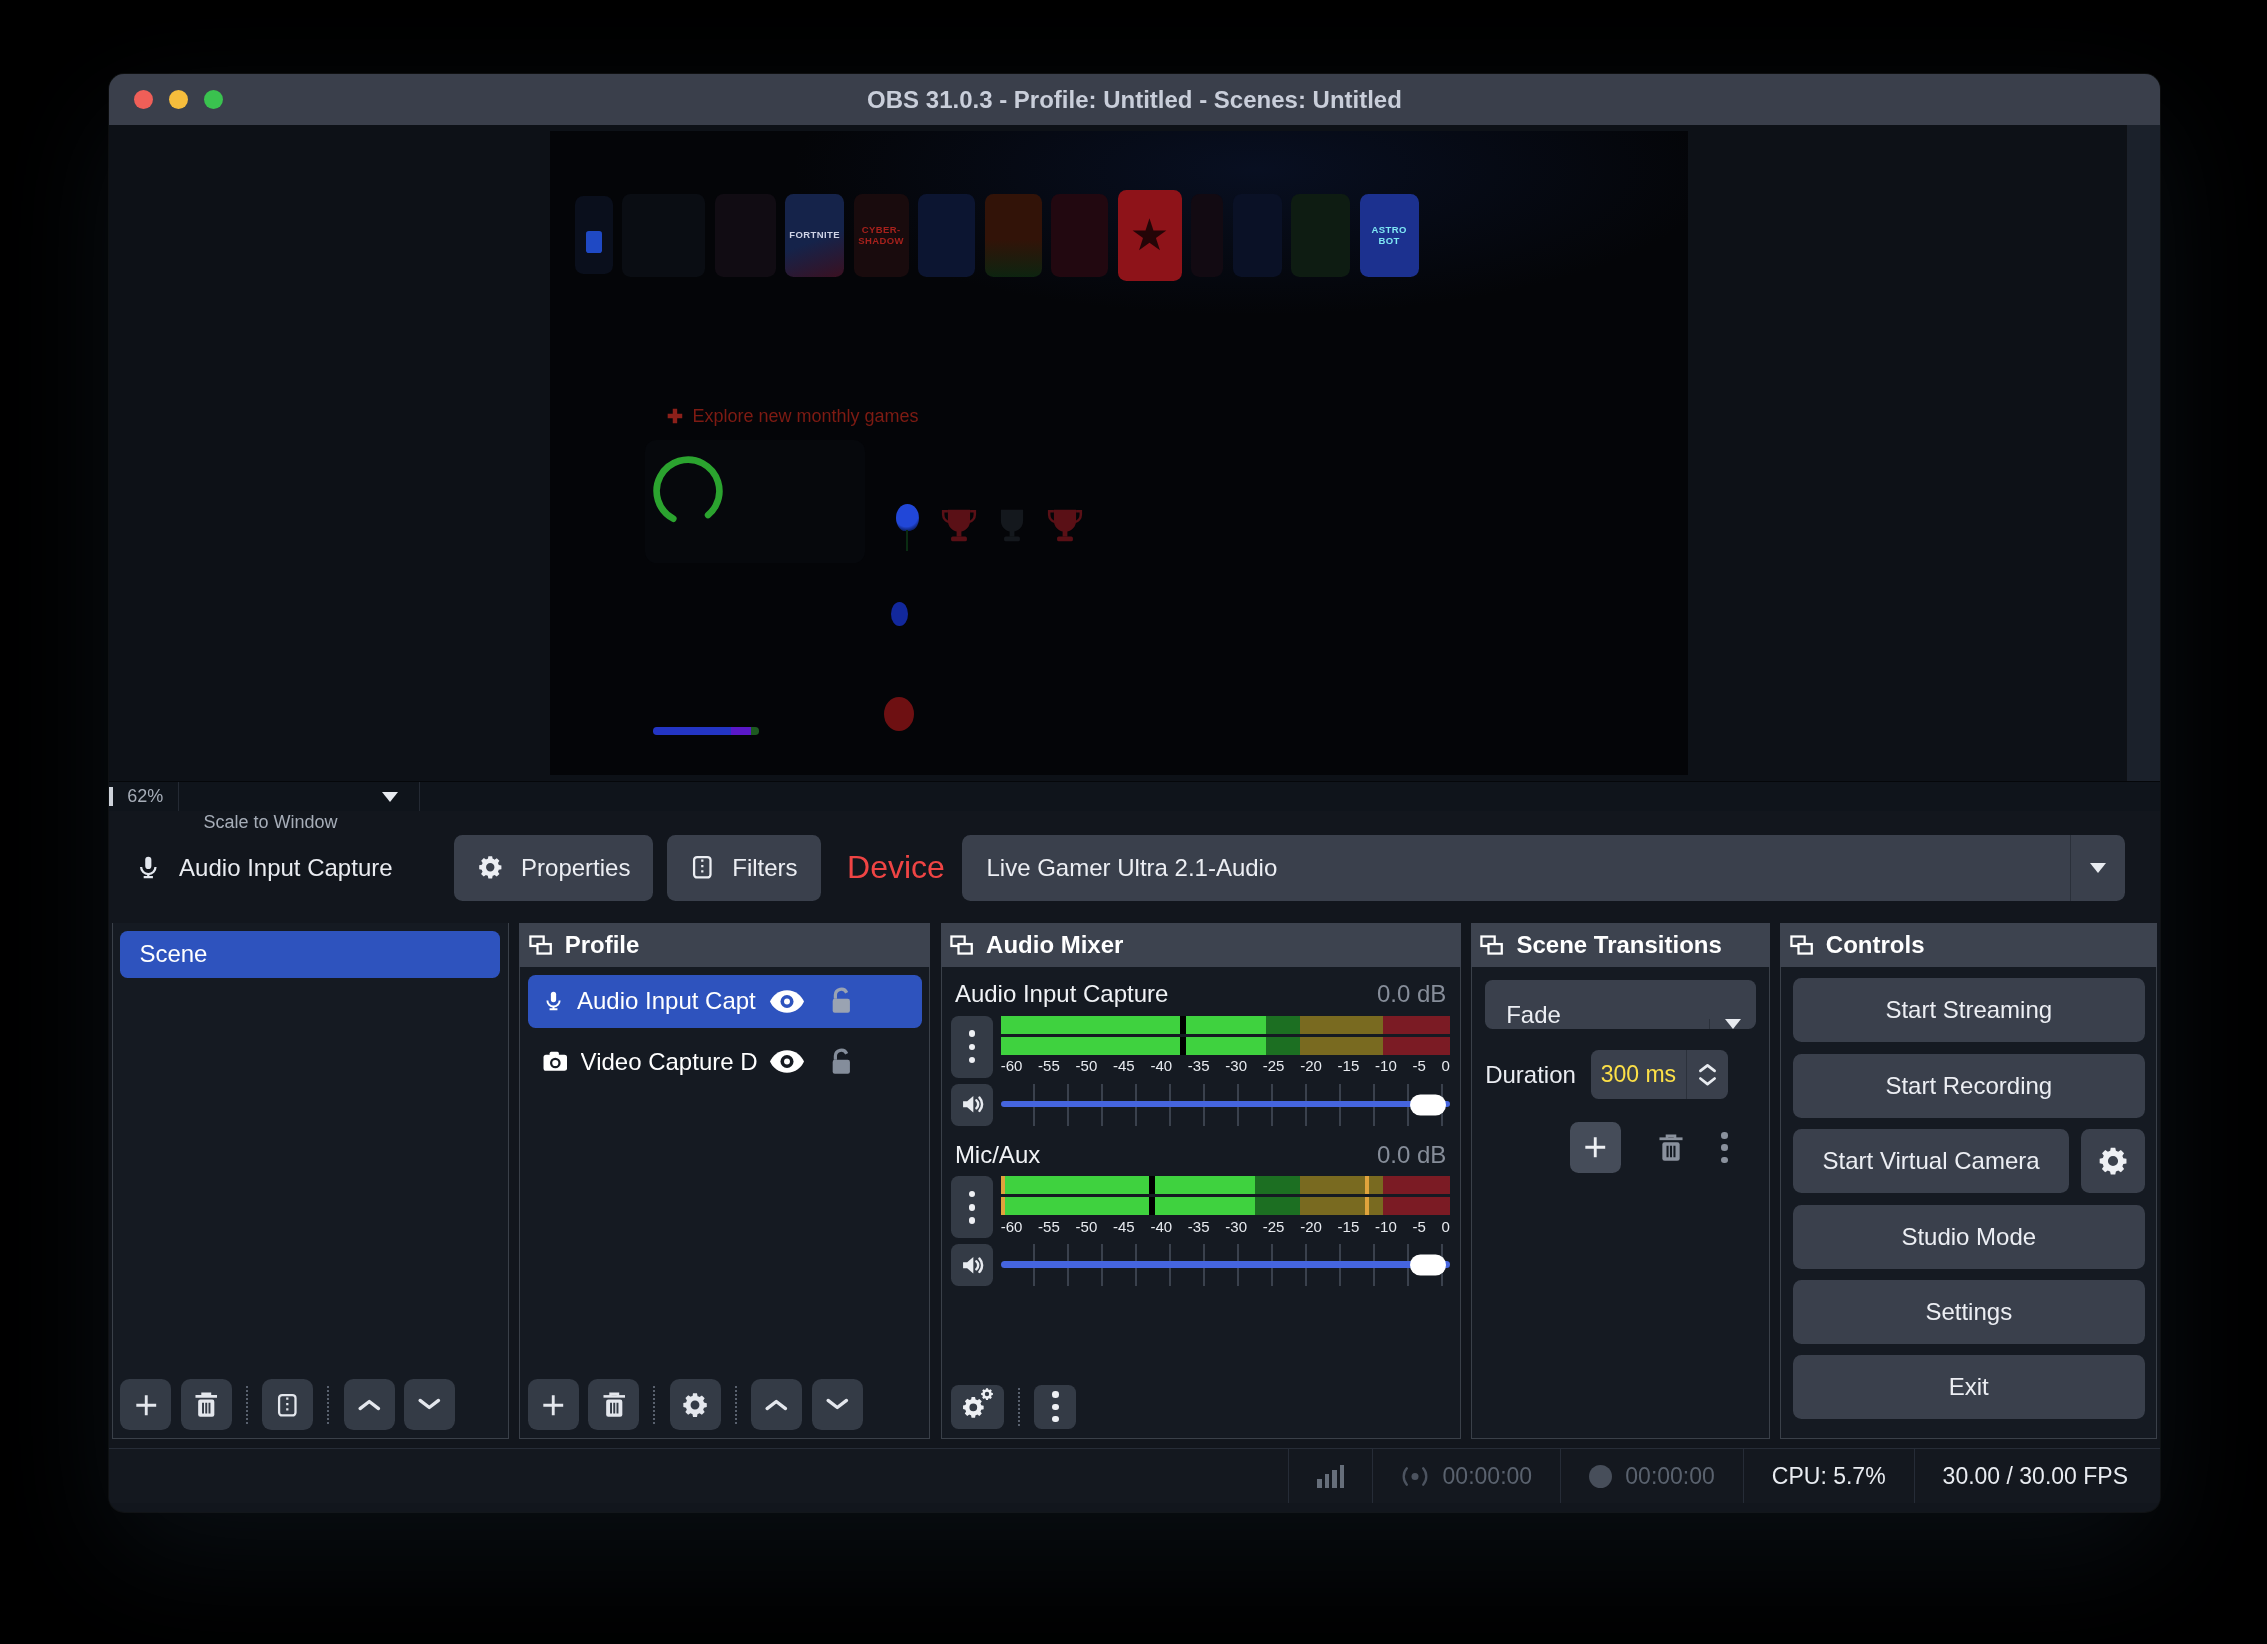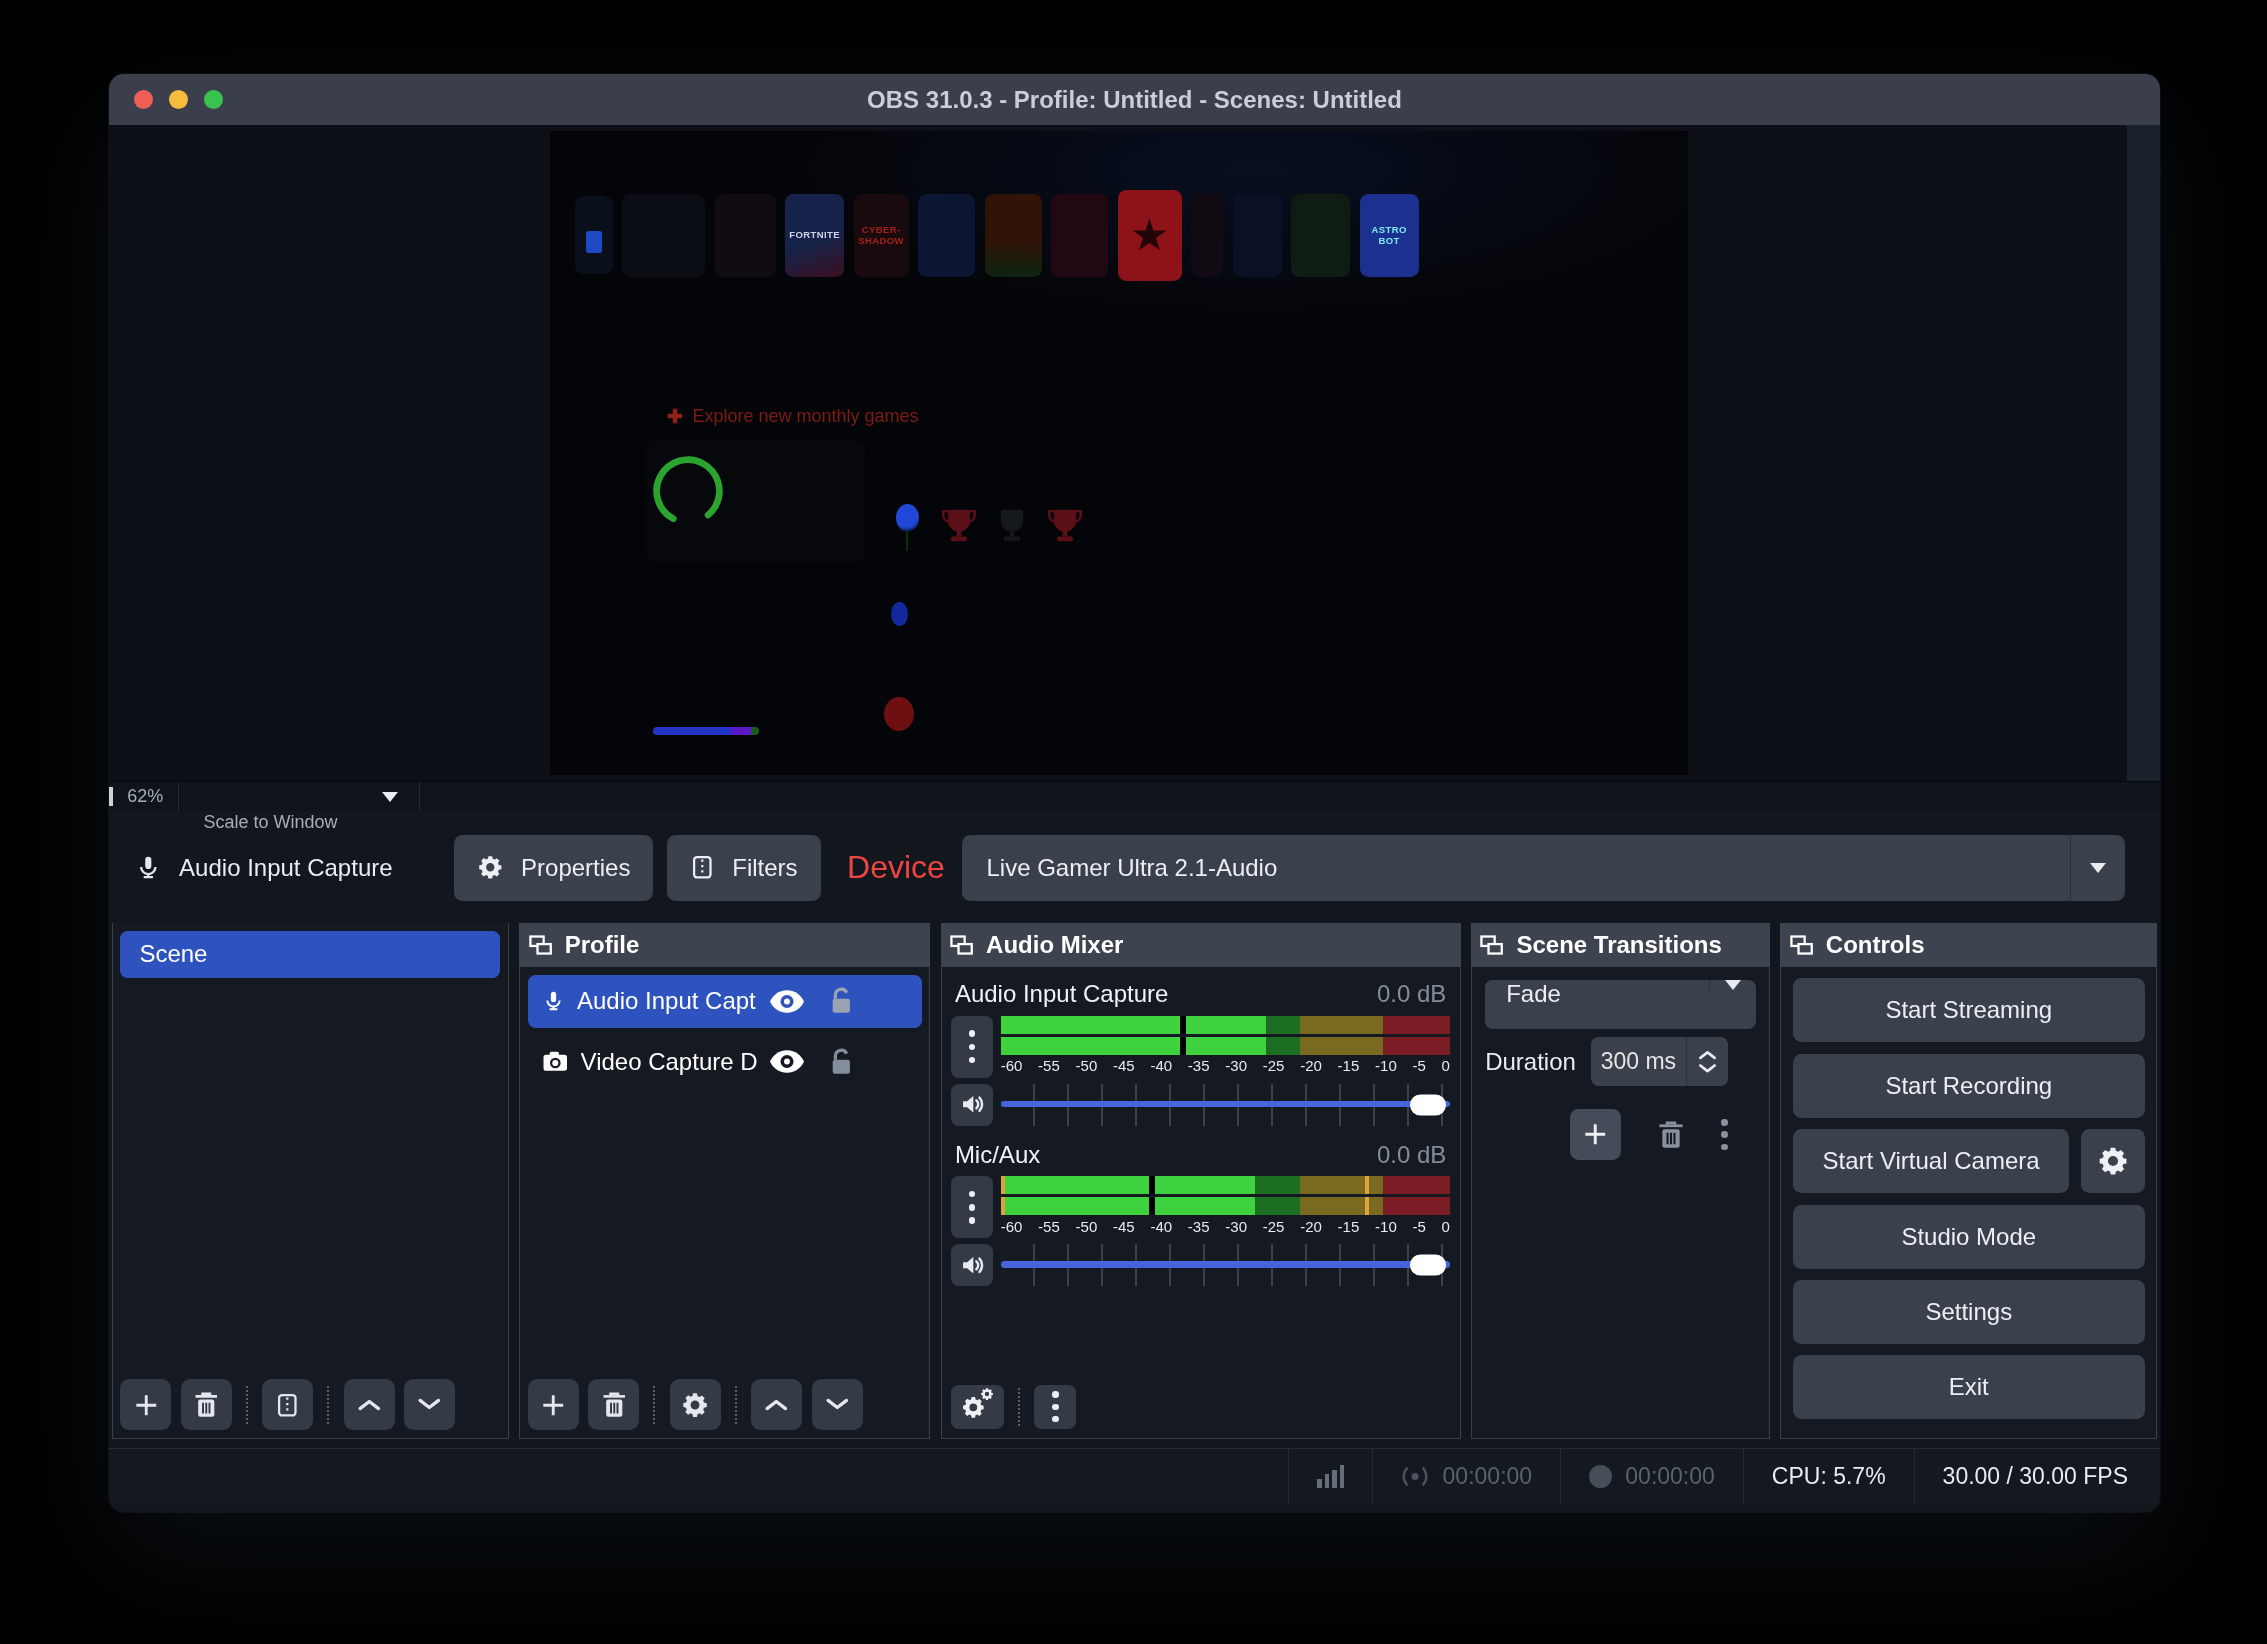--- a/index.html
+++ b/index.html
@@ -109,27 +109,27 @@
   .slider-handle { position:absolute; top:50%; transform:translate(-50%,-50%); width:36px; height:21px;
                    background:#fff; border-radius:10.4px; }
   .mixer-toolbar { position:absolute; left:9.5px; bottom:7.6px; height:47px; display:flex; align-items:center; gap:9.5px; }
   .gears-btn { width:53px; height:44px; background:#343b46; border-radius:7.6px; color:#eef0f4;
                display:flex; align-items:center; justify-content:center; }
   .kebab { width:42px; height:44px; background:#343b46; border-radius:7.6px;
            display:flex; flex-direction:column; align-items:center; justify-content:center; gap:5.7px; }
 
   
   .trans-body { padding:13.2px; }
-  .select { height:49px; background:#3a404c; border-radius:7.6px; display:flex; align-items:flex-start; margin-bottom:8px; }
+  .select { height:49px; background:#3a404c; border-radius:7.6px; display:flex; align-items:flex-end; margin-bottom:21px; }
   .select .val { flex:1; display:flex; align-items:center; padding-left:21px; font-size:24px; color:#eceef3; }
   .select .arrow { width:47px; border-left:1.9px solid #2b313b; display:flex; align-items:center; justify-content:center; }
   .dur-row { display:flex; align-items:center; gap:15px; }
   .dur-label { font-size:24px; color:#eaecf1; }
   .spin { height:49px; display:flex; background:#3a404c; border-radius:7.6px; align-items:stretch; }
-  .spin .val { width:95px; display:flex; align-items:center; justify-content:center; font-size:23px; color:#e5e5e5; }
+  .spin .val { width:95px; display:flex; align-items:center; justify-content:center; font-size:23px; color:#fde047; }
   .spin .arrows { width:42px; border-left:1.9px solid #2b313b; display:flex; flex-direction:column;
                   align-items:center; justify-content:center; gap:2.8px; color:#e8ebf0; }
   .tr-actions { margin-top:23px; display:flex; align-items:center; gap:36px; padding-left:85px; }
   .plus-btn { width:51px; height:51px; background:#454c59; border-radius:8.5px; color:#eef0f4;
               display:flex; align-items:center; justify-content:center; }
   .ghost-ic { color:#8a919d; display:flex; align-items:center; justify-content:center; }
   .ghost-kebab { display:flex; flex-direction:column; gap:5.7px; }
   .ghost-kebab i { width:6.6px; height:6.6px; border-radius:50%; background:#8a919d; display:block; }
 
   

